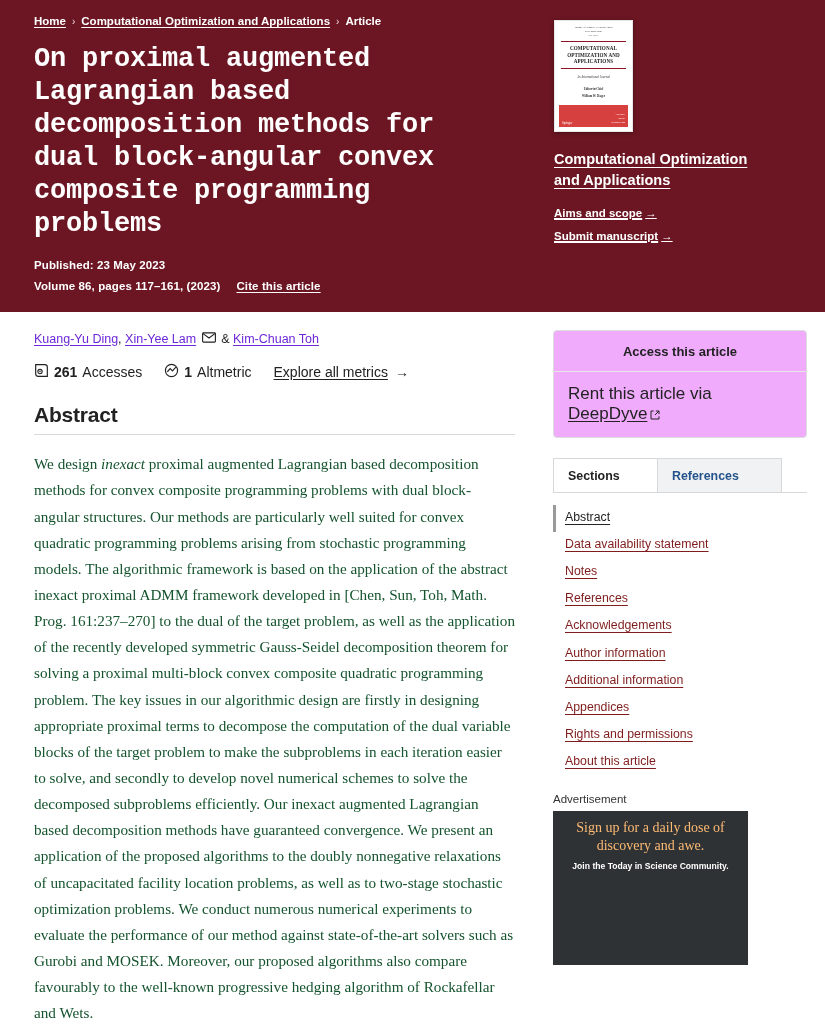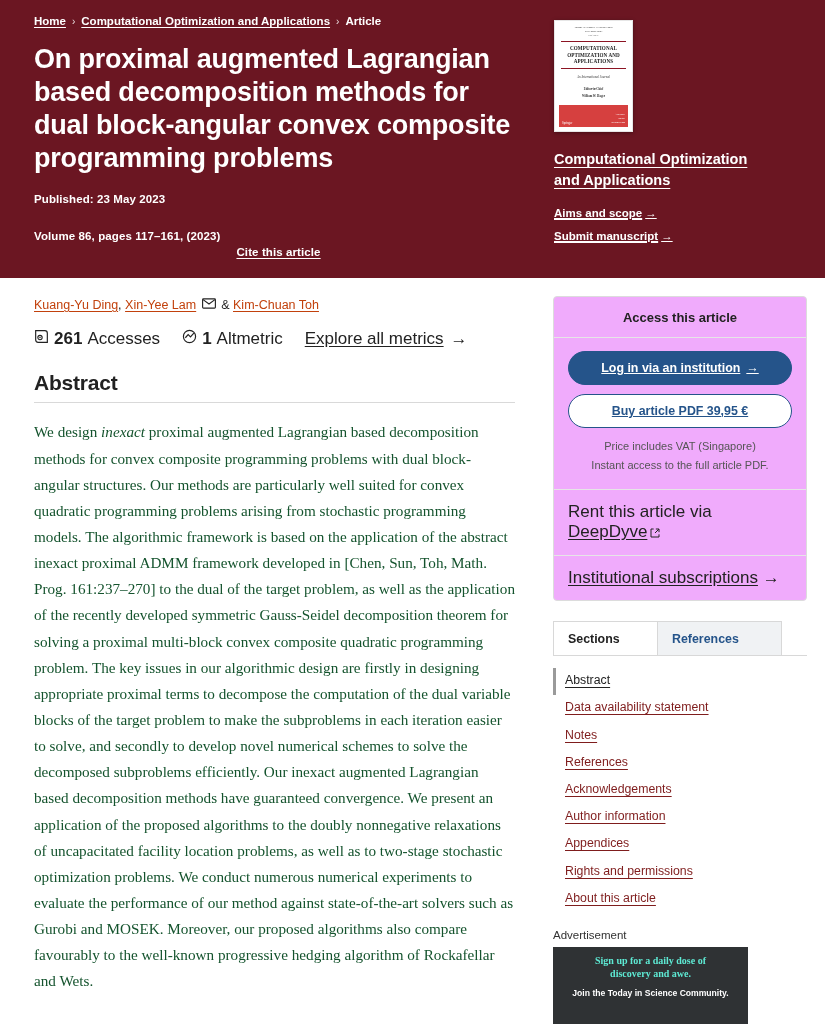--- a/index.html
+++ b/index.html
@@ -44,40 +44,40 @@
   .breadcrumb .sep { font-weight: 400; font-size: 10px; opacity: .85; }
 
   .article-title {
     font-size: 27px;
     font-weight: 700;
     line-height: 1.22;
     letter-spacing: -0.2px;
     margin: 0 0 18px 0;
     color: #ffffff;
     max-width: 480px;
+    font-family: Liberation Mono, monospace;
   }
   .pub-line {
     font-size: 11.5px;
     font-weight: 700;
     margin-bottom: 9px;
     letter-spacing: 0.1px;
   }
   .vol-line {
     font-size: 11.5px;
     font-weight: 700;
     display: flex;
     align-items: center;
     gap: 16px;
     letter-spacing: 0.1px;
   }
   .vol-line a {
     color: #ffffff;
     text-decoration: underline;
     text-underline-offset: 2px;
-    margin-top: 32px;
   }
 
   
   .cover {
     width: 79px;
     height: 112px;
     background: #ffffff;
     border: 1px solid #e6e6e6;
     box-shadow: 0 1px 4px rgba(0,0,0,.35);
     position: relative;
@@ -171,30 +171,30 @@
     font-size: 12.5px;
     color: #222;
     display: flex;
     align-items: center;
     flex-wrap: wrap;
     gap: 0px;
     margin-bottom: 15px;
     line-height: 1.5;
   }
   .authors a {
-    color: #c2410c;
+    color: #6d28d9;
     text-decoration: underline;
     text-underline-offset: 2px;
   }
   .mail-ico { display: inline-block; margin: 0 5px 0 6px; vertical-align: -2px; }
 
   .metrics {
     display: flex;
     align-items: center;
-    font-size: 17px;
+    font-size: 14px;
     color: #222;
     gap: 7px;
     margin-bottom: 22px;
   }
   .metrics .grp { display: flex; align-items: center; gap: 5px; }
   .metrics .num { font-weight: 700; }
   .metrics .spacer { width: 8px; }
   .metrics a {
     color: #222;
     text-decoration: underline;
@@ -344,24 +344,23 @@
     background: #2f3234;
   }
   .ad-top {
     background: #2f3234;
     height: 66px;
     padding: 8px 10px 0 10px;
     text-align: center;
   }
   .ad-h {
     font-family: "Liberation Serif", serif;
-    color: #5eead4;
-    font-size: 10px;
+    color: #fdba74;
+    font-size: 14px;
     line-height: 1.28;
-    font-weight: bold;
   }
   .ad-sub {
     color: #fff;
     font-size: 8.6px;
     font-weight: 700;
     margin-top: 7px;
   }
 </style>
 </head>
 <body>
@@ -477,58 +476,45 @@
       
       
     </div>
 
   </div>
 
   <div class="aside">
 
     <div class="access-box">
       <div class="access-head">Access this article</div>
-      <div class="access-body">
-        <a href="#" class="btn btn-primary">
-          <span>Log in via an institution</span><span class="arw">→</span>
-        </a>
-        <a href="#" class="btn btn-secondary">Buy article PDF 39,95 €</a>
-        <div class="price-note">
-          <div>Price includes VAT (Singapore)</div>
-          <div>Instant access to the full article PDF.</div>
-        </div>
-      </div>
       <div class="access-row dark">
         <span>Rent this article via</span>
         <a href="#">DeepDyve</a><span class="ext-ico">
           <svg width="10" height="10" viewBox="0 0 12 12" fill="none" xmlns="http://www.w3.org/2000/svg">
             <path d="M4.4 1.2 H1.2 V10.8 H10.8 V7.6" stroke="#222" stroke-width="1.2" fill="none"></path>
             <path d="M7 1.2 H10.8 V5" stroke="#222" stroke-width="1.2" fill="none"></path>
             <path d="M10.6 1.4 L6 6" stroke="#222" stroke-width="1.2"></path>
           </svg>
         </span>
       </div>
-      <div class="access-row dark">
-        <a href="#">Institutional subscriptions</a>
-        <span class="arw">→</span>
-      </div>
     </div>
 
     <div class="tabs">
       <div class="tab active">Sections</div>
       <div class="tab inactive">References</div>
     </div>
 
     <div class="sections">
       <div class="sec-item current"><a href="#">Abstract</a></div>
       <div class="sec-item"><a href="#">Data availability statement</a></div>
       <div class="sec-item"><a href="#">Notes</a></div>
       <div class="sec-item"><a href="#">References</a></div>
       <div class="sec-item"><a href="#">Acknowledgements</a></div>
       <div class="sec-item"><a href="#">Author information</a></div>
+      <div class="sec-item"><a href="#">Additional information</a></div>
       <div class="sec-item"><a href="#">Appendices</a></div>
       <div class="sec-item"><a href="#">Rights and permissions</a></div>
       <div class="sec-item"><a href="#">About this article</a></div>
     </div>
 
     <div class="ad-label">Advertisement</div>
     <div class="ad-box">
       <div class="ad-top">
         <div class="ad-h">Sign up for a daily dose of</div>
         <div class="ad-h">discovery and awe.</div>

